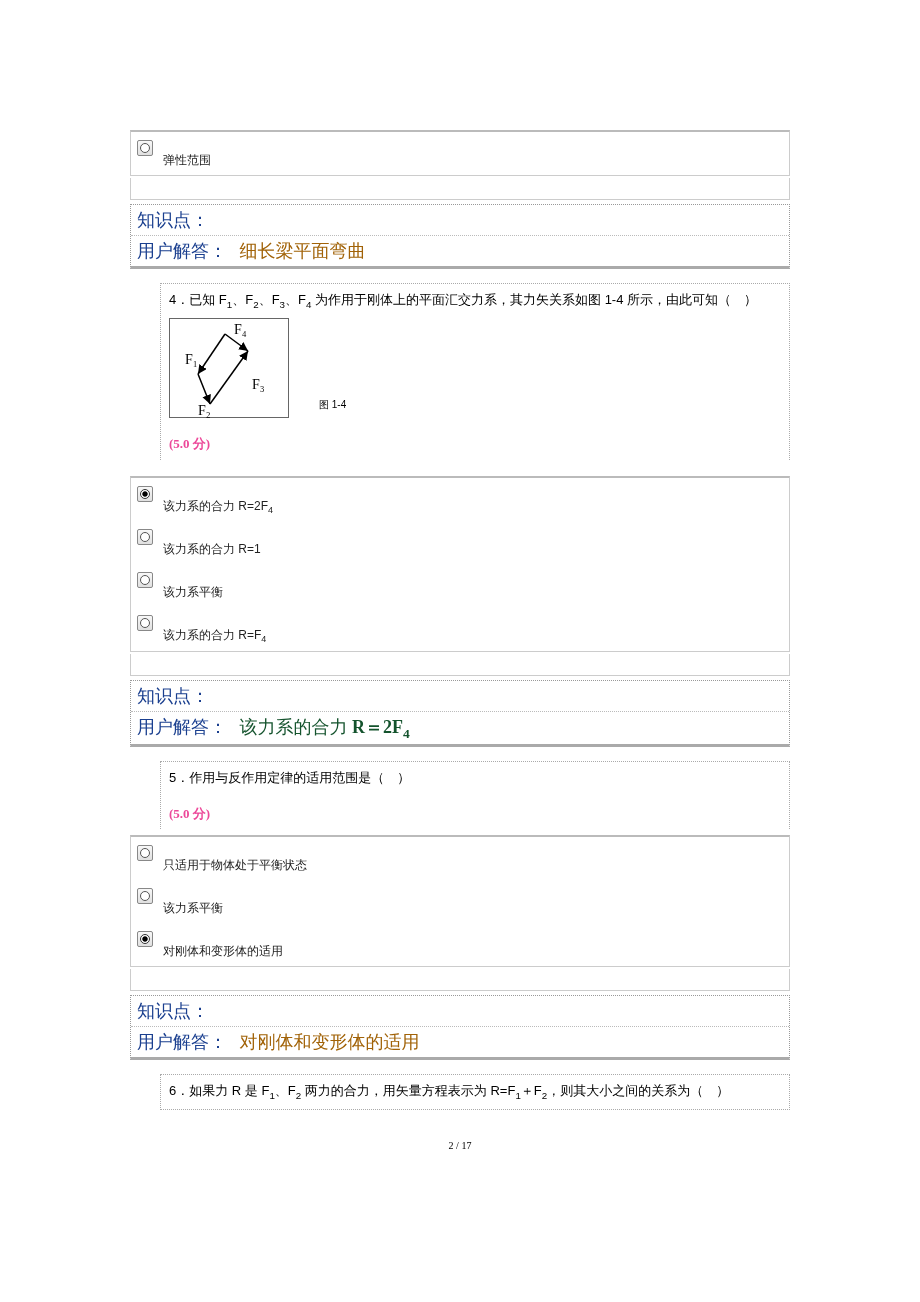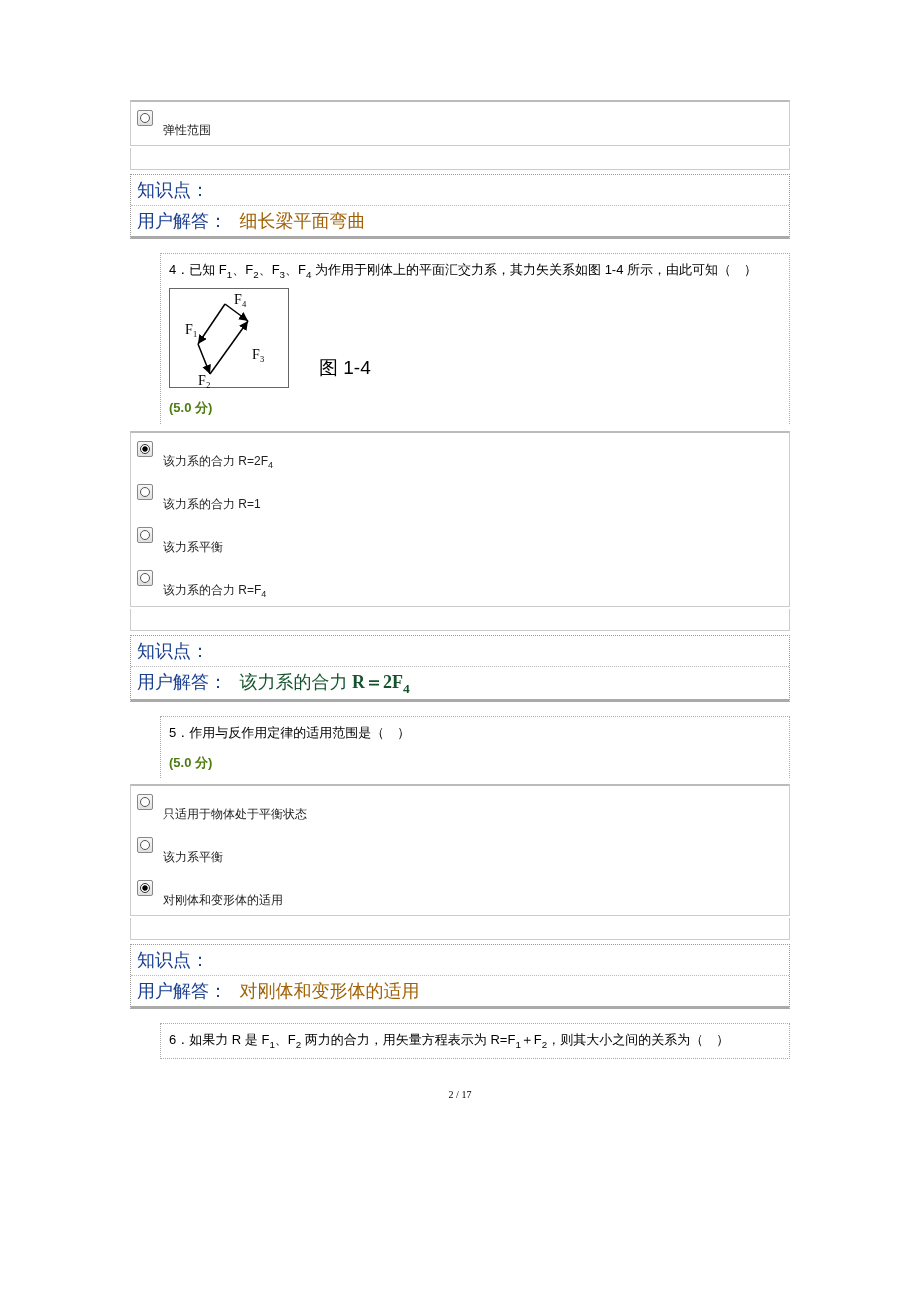--- a/index.html
+++ b/index.html
@@ -15,20 +15,21 @@
   .page {
     padding: 100px 130px 40px 130px;
   }
   .outer-box {
     border-top: 2px solid #bbb;
     border-left: 1px solid #ccc;
     border-right: 1px solid #ccc;
     border-bottom: 1px solid #ccc;
     margin-bottom: 2px;
     padding: 0;
+    margin-top: 30px;
   }
   .option-row {
     display: flex;
     align-items: flex-start;
     padding: 6px 6px 6px 4px;
   }
   .option-row + .option-row {
     border-top: 0;
   }
   .radio {
@@ -91,40 +92,40 @@
     border-top: 1px dotted #aaa;
     border-left: 1px dotted #aaa;
     border-right: 1px dotted #aaa;
     padding: 6px 8px 6px 8px;
     font-size: 13px;
     color: #000;
     font-family: Arial, "SimSun", sans-serif;
     line-height: 1.5;
   }
   .points {
-    color: #4d7c0f;
+    color: #ec4899;
     font-weight: bold;
-    font-family: Liberation Sans, sans-serif;
-    margin-top: 10px;
+    font-family: Liberation Serif, serif;
+    margin-top: 16px;
   }
   .fig-wrap {
     display: flex;
     align-items: flex-end;
     gap: 30px;
     margin: 6px 0 4px 0;
   }
   .fig {
     width: 120px;
     height: 100px;
     border: 1px solid #666;
     background: #fff;
     position: relative;
   }
   .fig-caption {
-    font-size: 19px;
+    font-size: 10px;
     color: #000;
     padding-bottom: 6px;
   }
   .footer {
     text-align: center;
     font-size: 10px;
     padding-top: 30px;
     font-family: "Times New Roman", serif;
   }
   .bold { font-weight: bold; }
@@ -174,21 +175,21 @@
           <text x="28" y="96" font-family="serif" font-size="14">F₂</text>
           <text x="82" y="70" font-family="serif" font-size="14">F₃</text>
           <text x="64" y="15" font-family="serif" font-size="14">F₄</text>
         </svg>
       </div>
       <div class="fig-caption">图  1-4</div>
     </div>
     <div class="points">(5.0  分)</div>
   </div>
 
-  <div class="outer-box" style="margin-top:7px">
+  <div class="outer-box" style="margin-top:16px">
     <div class="option-row">
       <div class="radio">
           <div class="dot-filled"></div>
         </div>
       <div class="option-text"><span>该力系的合力 R=2F</span><sub>4</sub></div>
     </div>
     <div class="option-row">
       <div class="radio">
           <div class="dot-open"></div>
         </div>

